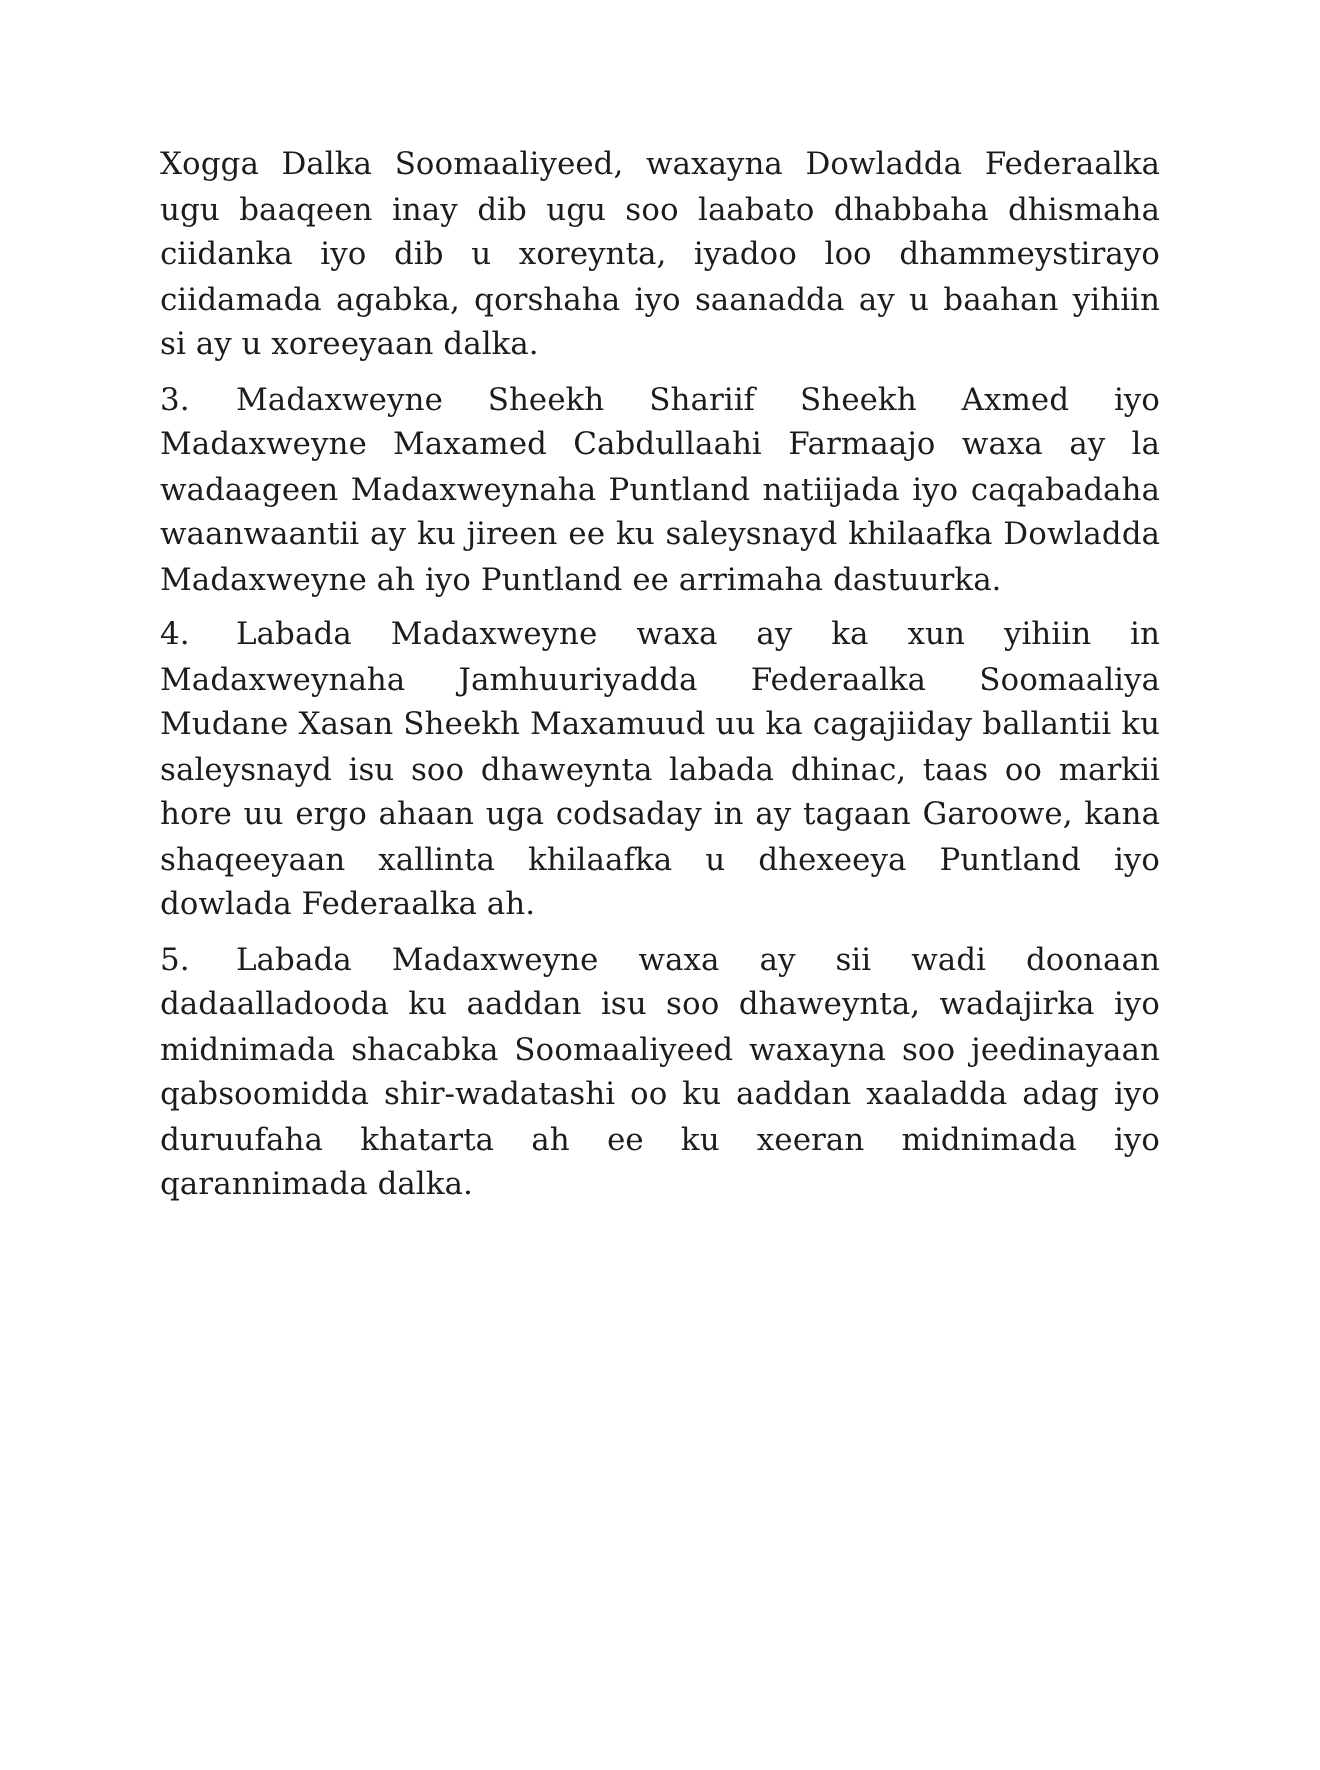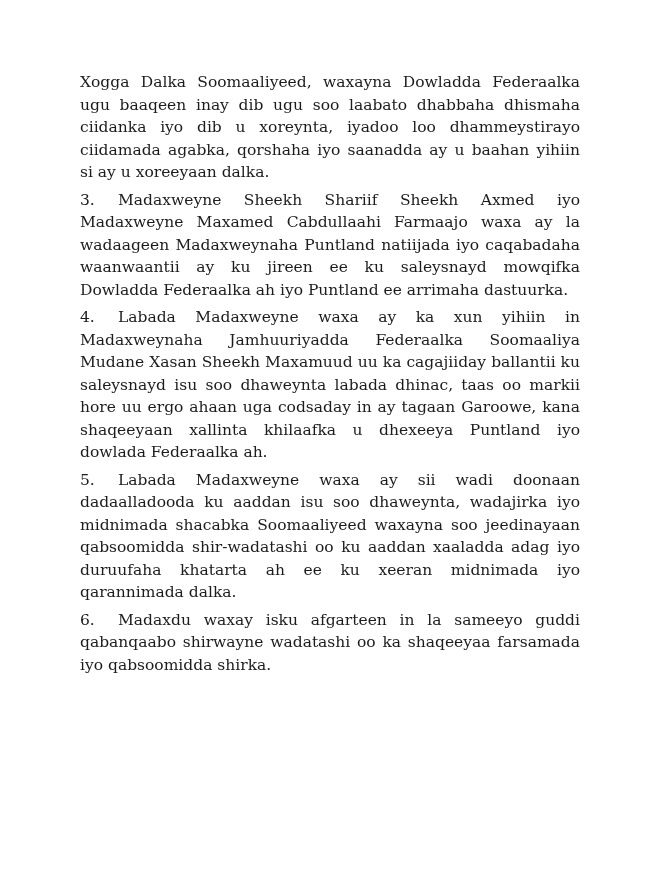--- a/index.html
+++ b/index.html
@@ -37,22 +37,21 @@
     text-align: left;
   }
 </style>
 </head>
 <body style="background: rgb(255, 255, 255);">
 
 <div class="page">
   <div class="para-list" id="para-list">
   <p class="para" style="color: rgb(28, 28, 28);"><span class="para-text">Xogga Dalka Soomaaliyeed, waxayna Dowladda Federaalka ugu baaqeen inay dib ugu soo laabato dhabbaha dhismaha ciidanka iyo dib u xoreynta, iyadoo loo dhammeystirayo ciidamada agabka, qorshaha iyo saanadda ay u baahan yihiin si ay u xoreeyaan dalka.</span></p>
 
-  <p class="para" style="color: rgb(28, 28, 28);"><span class="para-number">3.</span><span class="para-text">Madaxweyne Sheekh Shariif Sheekh Axmed iyo Madaxweyne Maxamed Cabdullaahi Farmaajo waxa ay la wadaageen Madaxweynaha Puntland natiijada iyo caqabadaha waanwaantii ay ku jireen ee ku saleysnayd mowqifka Dowladda Federaalka ah iyo Puntland ee arrimaha dastuurka.</span></p>
+  <p class="para" style="color: rgb(28, 28, 28);"><span class="para-number">3.</span><span class="para-text">Madaxweyne Sheekh Shariif Sheekh Axmed iyo Madaxweyne Maxamed Cabdullaahi Farmaajo waxa ay la wadaageen Madaxweynaha Puntland natiijada iyo caqabadaha waanwaantii ay ku jireen ee ku saleysnayd khilaafka Dowladda Madaxweyne ah iyo Puntland ee arrimaha dastuurka.</span></p>
 
   <p class="para" style="color: rgb(28, 28, 28);"><span class="para-number">4.</span><span class="para-text">Labada Madaxweyne waxa ay ka xun yihiin in Madaxweynaha Jamhuuriyadda Federaalka Soomaaliya Mudane Xasan Sheekh Maxamuud uu ka cagajiiday ballantii ku saleysnayd isu soo dhaweynta labada dhinac, taas oo markii hore uu ergo ahaan uga codsaday in ay tagaan Garoowe, kana shaqeeyaan xallinta khilaafka u dhexeeya Puntland iyo dowlada Federaalka ah.</span></p>
 
   <p class="para" style="color: rgb(28, 28, 28);"><span class="para-number">5.</span><span class="para-text">Labada Madaxweyne waxa ay sii wadi doonaan dadaalladooda ku aaddan isu soo dhaweynta, wadajirka iyo midnimada shacabka Soomaaliyeed waxayna soo jeedinayaan qabsoomidda shir-wadatashi oo ku aaddan xaaladda adag iyo duruufaha khatarta ah ee ku xeeran midnimada iyo qarannimada dalka.</span></p>
 
-  <p class="para" style="color: rgb(28, 28, 28);"><span class="para-number">6.</span><span class="para-text">Madaxdu waxay isku afgarteen in la sameeyo guddi qabanqaabo shirwayne wadatashi oo ka shaqeeyaa farsamada iyo qabsoomidda shirka.</span></p>
 
 </div>
 </div>
 
 </body></html>

